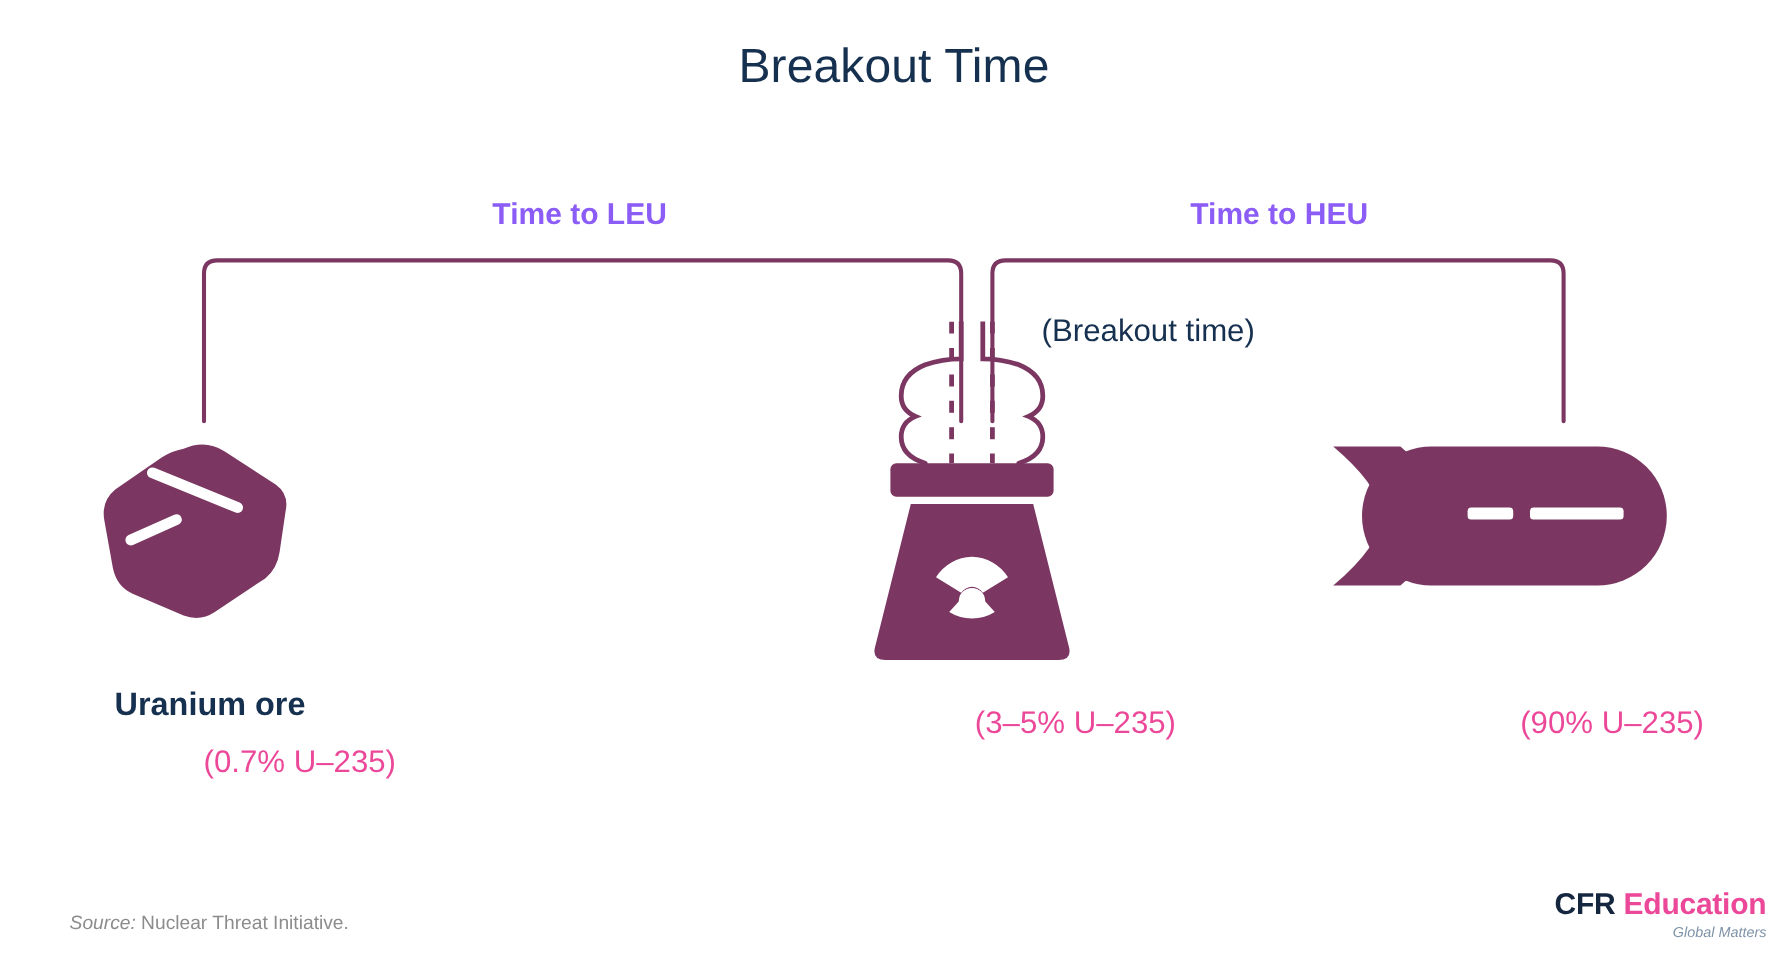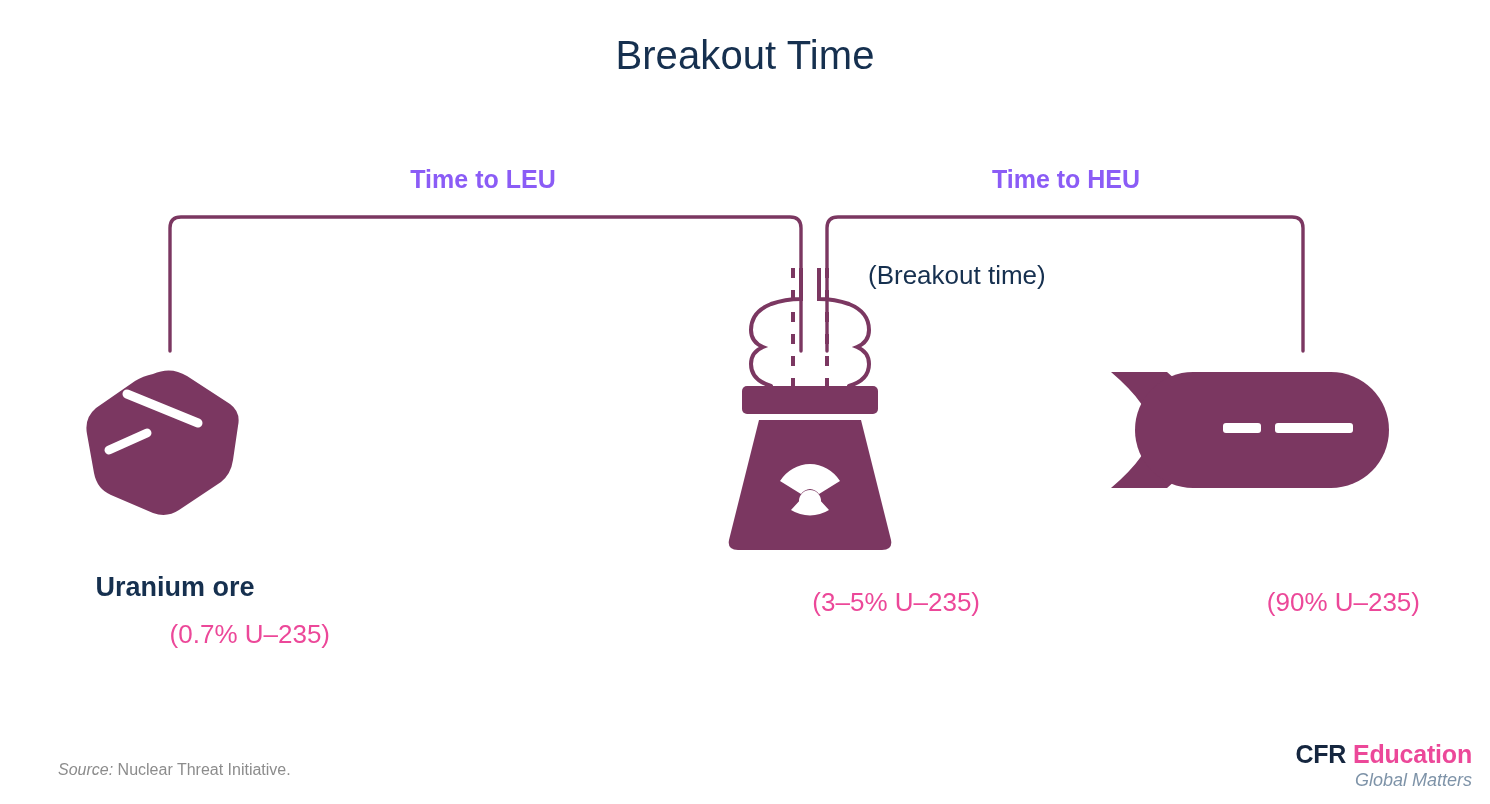--- a/index.html
+++ b/index.html
@@ -129,21 +129,21 @@
   .logo-main {
     font-size: 25px;
     font-weight: 700;
     letter-spacing: -0.2px;
     white-space: nowrap;
   }
   .logo-cfr { color: #15263f; }
   .logo-edu { color: #ec4899; }
   .logo-sub {
     margin-top: 4px;
-    font-size: 18px;
+    font-size: 12px;
     font-style: italic;
     font-weight: 400;
     color: #7e93a8;
     white-space: nowrap;
   }
 </style>
 </head>
 <body>
 
 <div class="stage">

